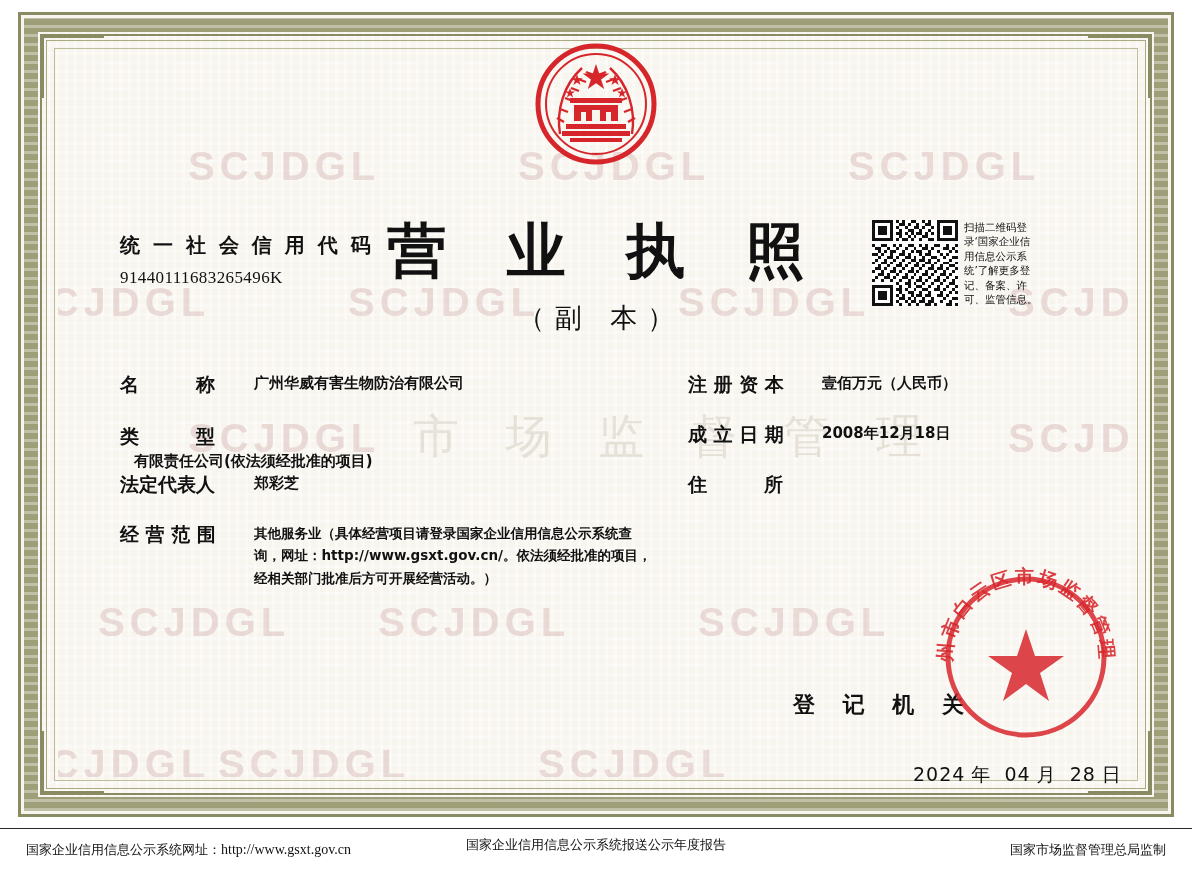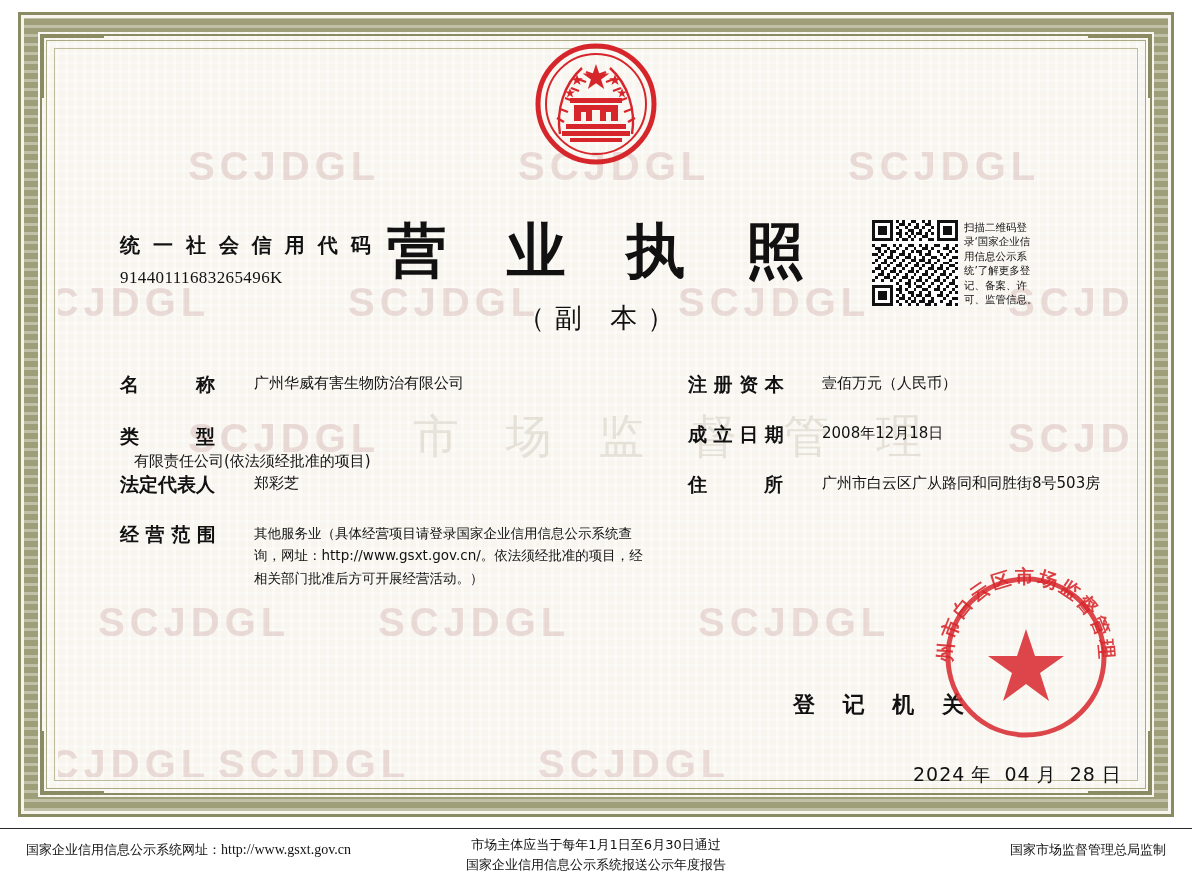--- a/index.html
+++ b/index.html
@@ -226,20 +226,21 @@
     white-space: nowrap;
   }
   .f-label.sp4 { letter-spacing: 0; width: 120px; display: inline-flex; justify-content: space-between; }
   .f-value {
     font-family: "DejaVu Sans", sans-serif;
     font-size: 15px;
     color: #111;
     margin-left: 14px;
     line-height: 1.5;
     white-space: nowrap;
+    font-weight: bold;
   }
   .f-value.multi {
     white-space: normal;
     width: 400px;
     font-size: 13.5px;
     line-height: 1.65;
   }
 
   
   .registry {
@@ -654,21 +655,20 @@
       <div class="field" style="left:630px; top:0px;">
         <span class="f-label sp4">注 册 资 本</span>
         <span class="f-value">壹佰万元（人民币）</span>
       </div>
       <div class="field" style="left:630px; top:50px;">
         <span class="f-label sp4">成 立 日 期</span>
         <span class="f-value">2008年12月18日</span>
       </div>
       <div class="field" style="left:630px; top:100px;">
         <span class="f-label sp4">住　　　所</span>
-        <span class="f-value">广州市白云区广从路同和同胜街8号503房</span>
       </div>
 
       <div class="field" style="left:62px; top:150px;">
         <span class="f-label sp4">经 营 范 围</span>
         <span class="f-value multi">其他服务业（具体经营项目请登录国家企业信用信息公示系统查询，网址：http://www.gsxt.gov.cn/。依法须经批准的项目，经相关部门批准后方可开展经营活动。）</span>
       </div>
     </div>
 
     <div class="registry">登 记 机 关</div>
     <div class="date-line">
@@ -691,17 +691,16 @@
       </text>
     </svg>
   </div>
 </div>
 
 <div class="footer">
   <div class="footer-left">
     <span>国家企业信用信息公示系统网址：</span><span class="url">http://www.gsxt.gov.cn</span>
   </div>
   <div class="footer-center">
-    <div>市场主体应当于每年1月1日至6月30日通过</div>
     <div>国家企业信用信息公示系统报送公示年度报告</div>
   </div>
   <div class="footer-right">国家市场监督管理总局监制</div>
 </div>
 
 </body></html>

